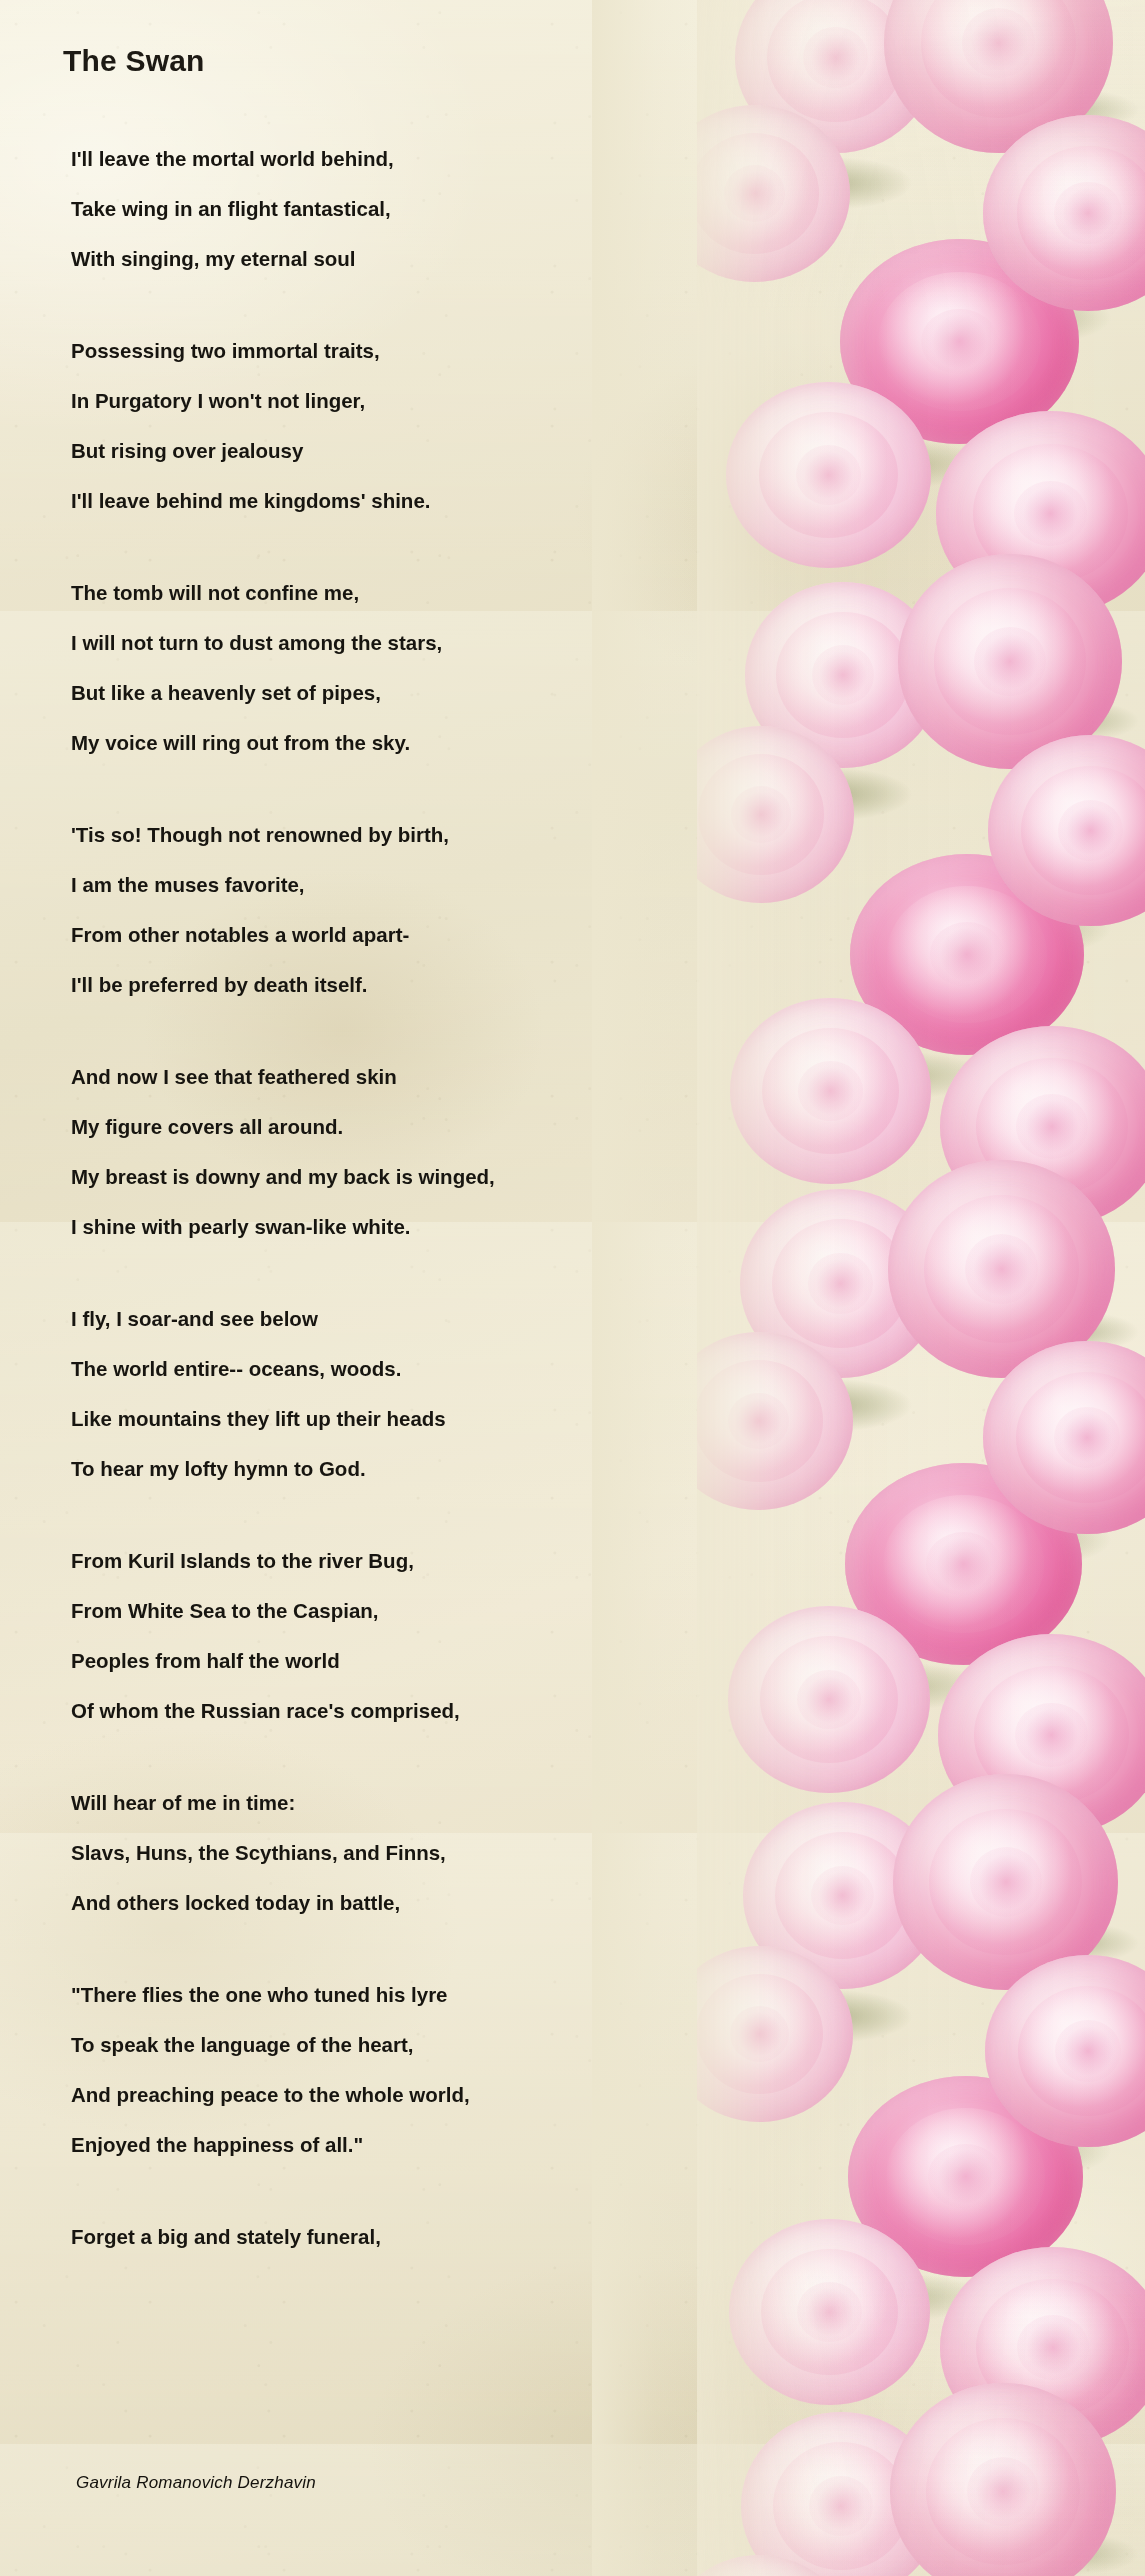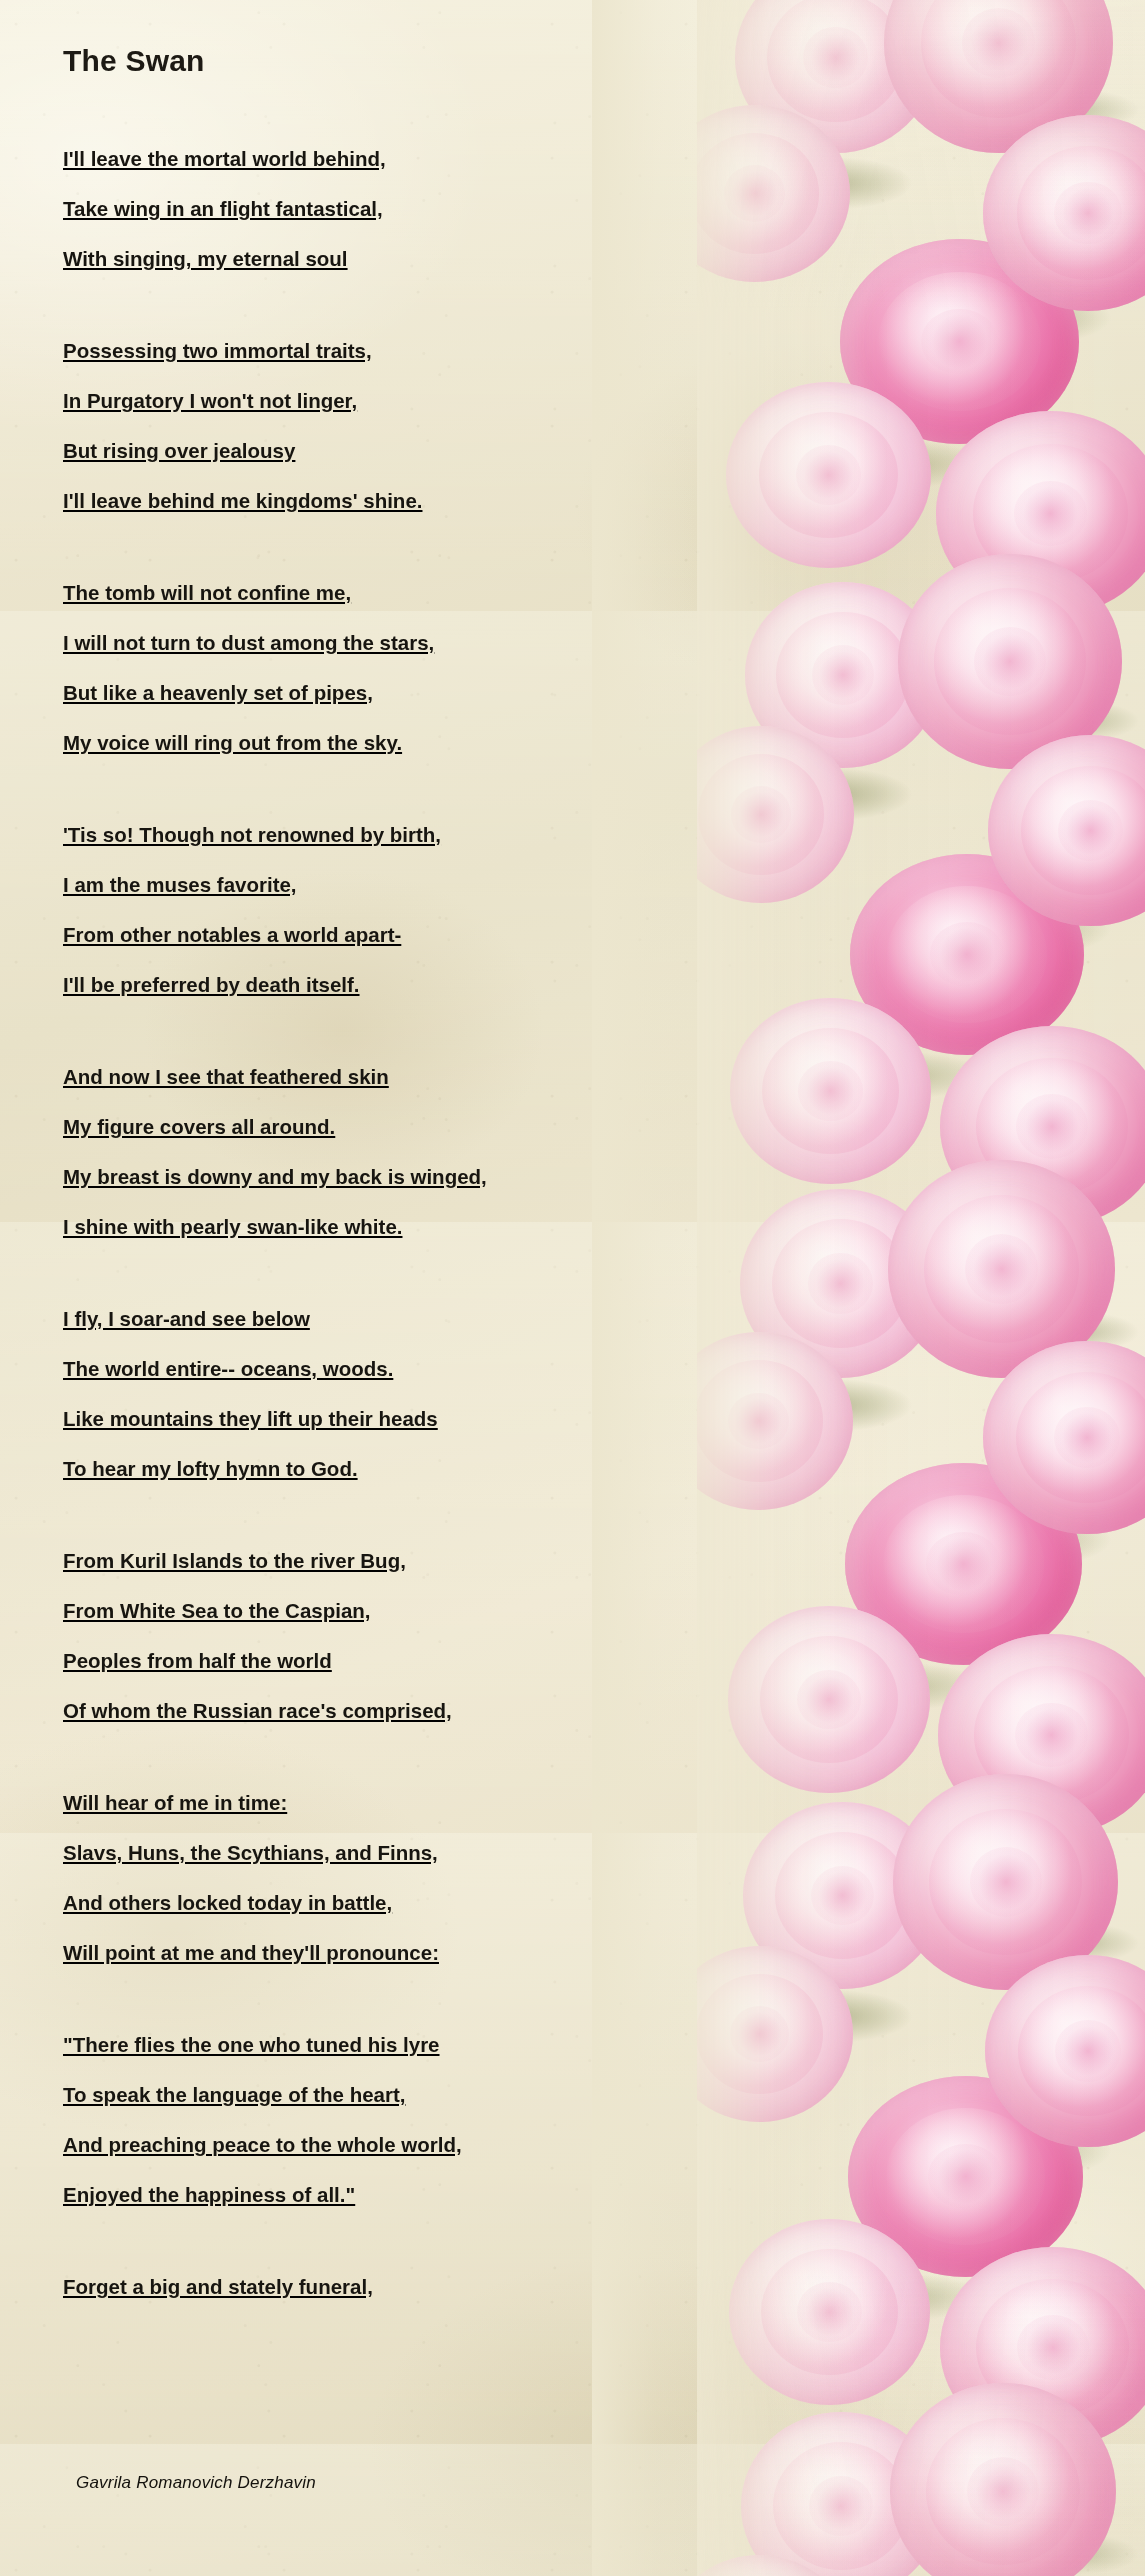--- a/index.html
+++ b/index.html
@@ -147,24 +147,23 @@
     position: absolute;
     left: 63px;
     top: 44px;
     font-size: 30px;
     font-weight: bold;
     color: #1d1a14;
     letter-spacing: 0.2px;
   }
   #stanzas {
     position: absolute;
-    left: 63px;
+    left: 71px;
     top: 134px;
     width: 630px;
-    text-decoration: underline;
   }
   .stanza {
     margin: 0 0 42px 0;
   }
   .line {
     font-size: 20.5px;
     font-weight: bold;
     color: #171510;
     line-height: 50px;
     white-space: pre;
@@ -295,21 +294,20 @@
         <div class="line">From Kuril Islands to the river Bug,</div>
         <div class="line">From White Sea to the Caspian,</div>
         <div class="line">Peoples from half the world</div>
         <div class="line">Of whom the Russian race's comprised,</div>
       </div>
 
       <div class="stanza">
         <div class="line">Will hear of me in time:</div>
         <div class="line">Slavs, Huns, the Scythians, and Finns,</div>
         <div class="line">And others locked today in battle,</div>
-        <div class="line">Will point at me and they'll pronounce:</div>
       </div>
 
       <div class="stanza">
         <div class="line">"There flies the one who tuned his lyre</div>
         <div class="line">To speak the language of the heart,</div>
         <div class="line">And preaching peace to the whole world,</div>
         <div class="line">Enjoyed the happiness of all."</div>
       </div>
 
       <div class="stanza">

